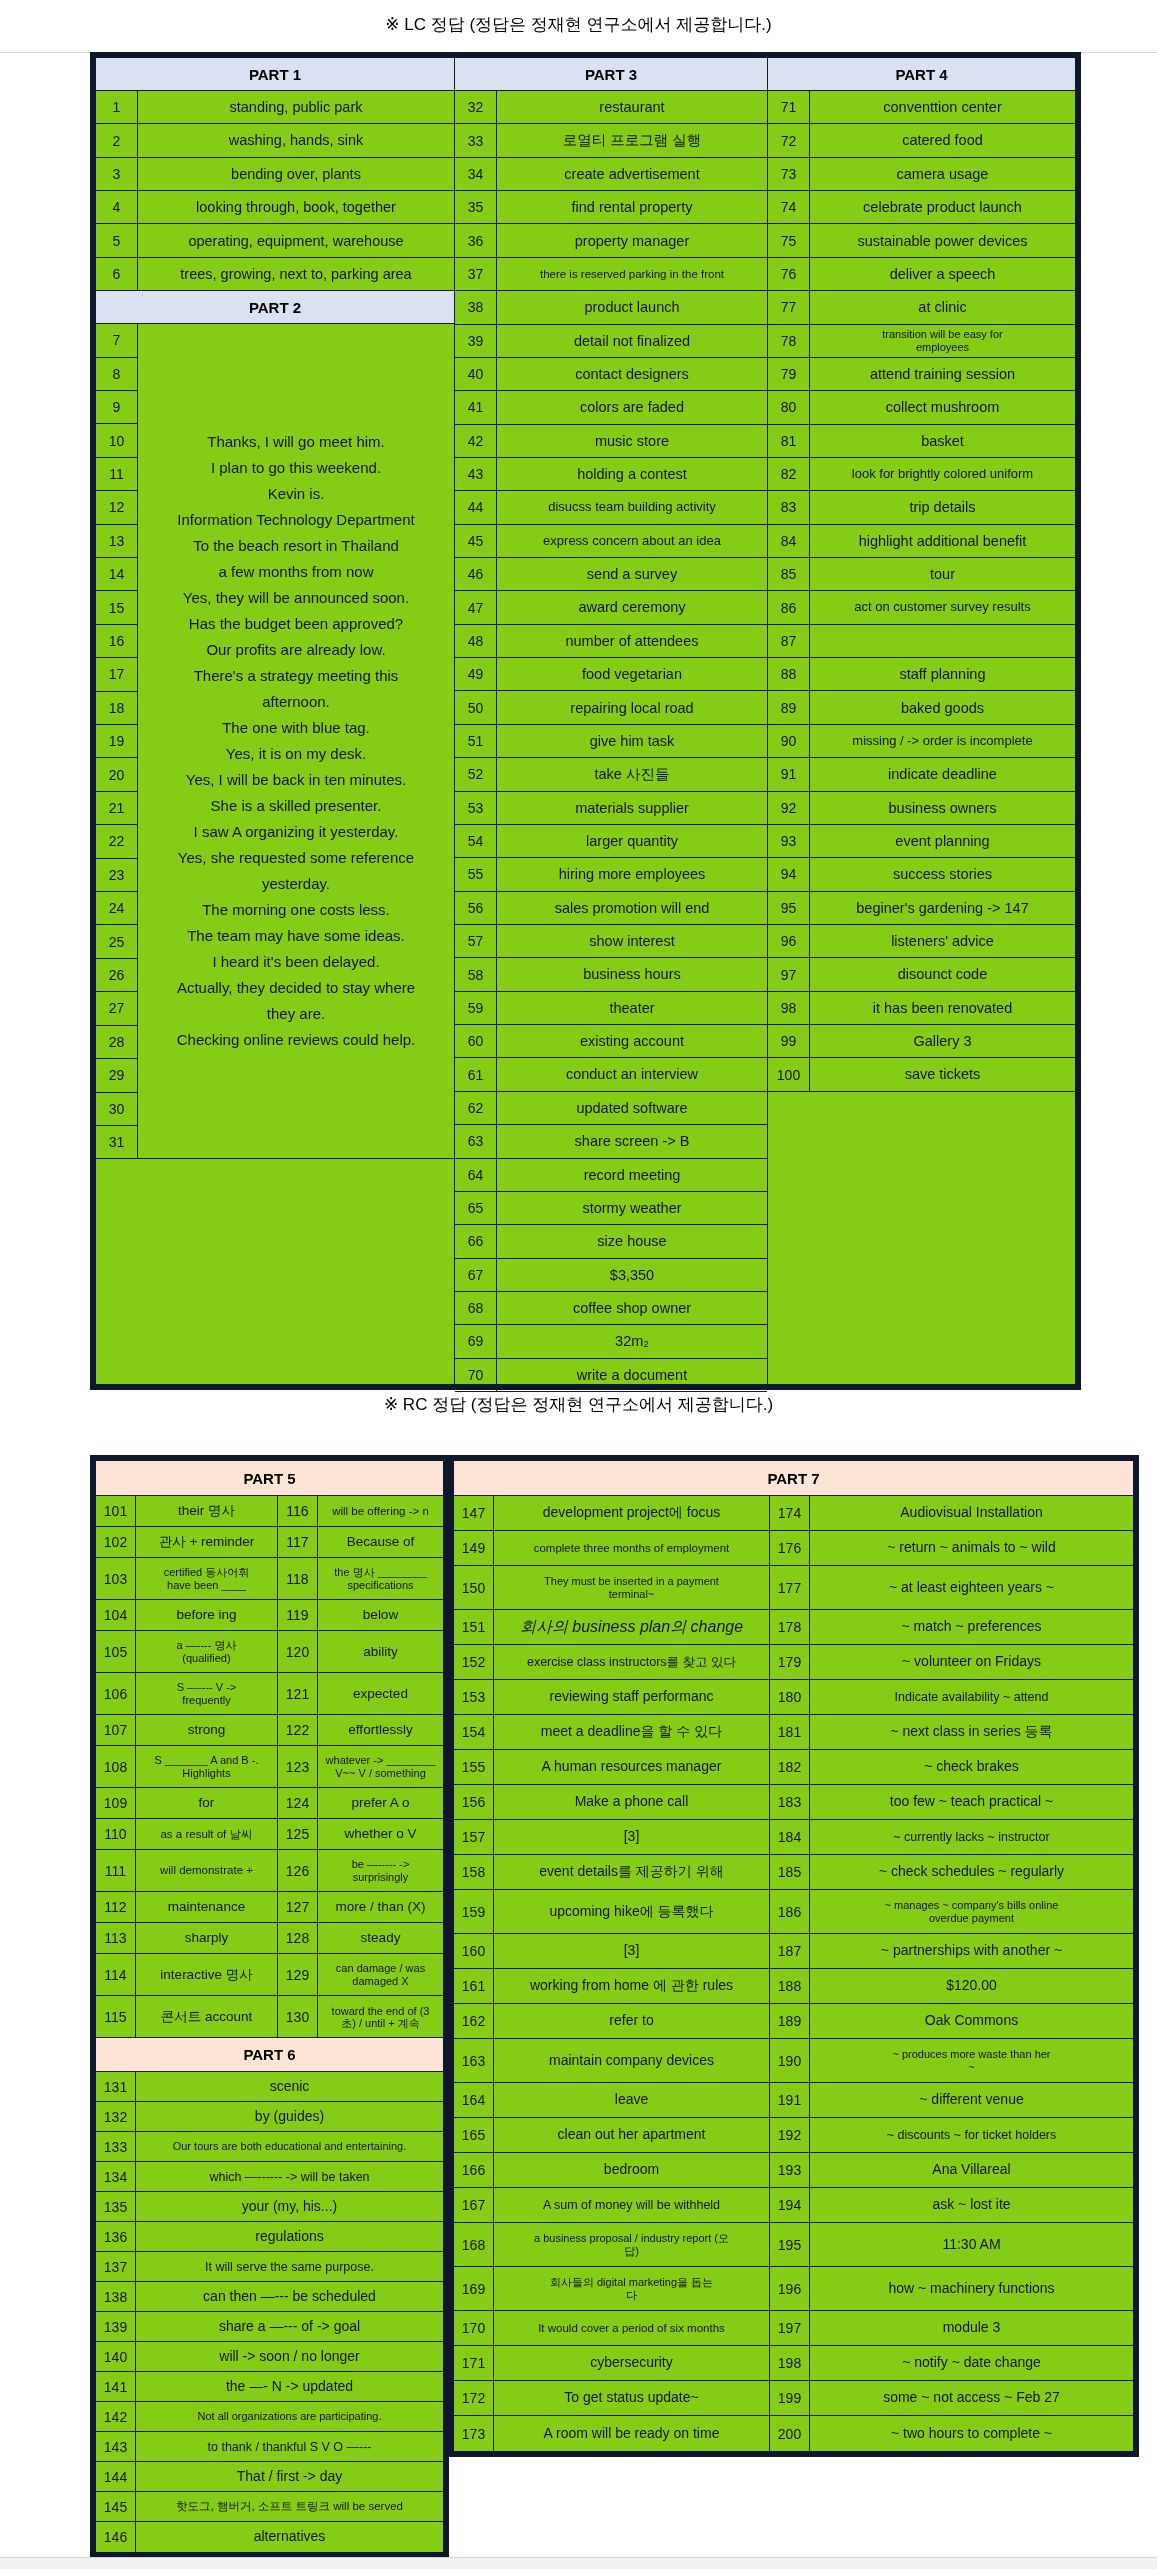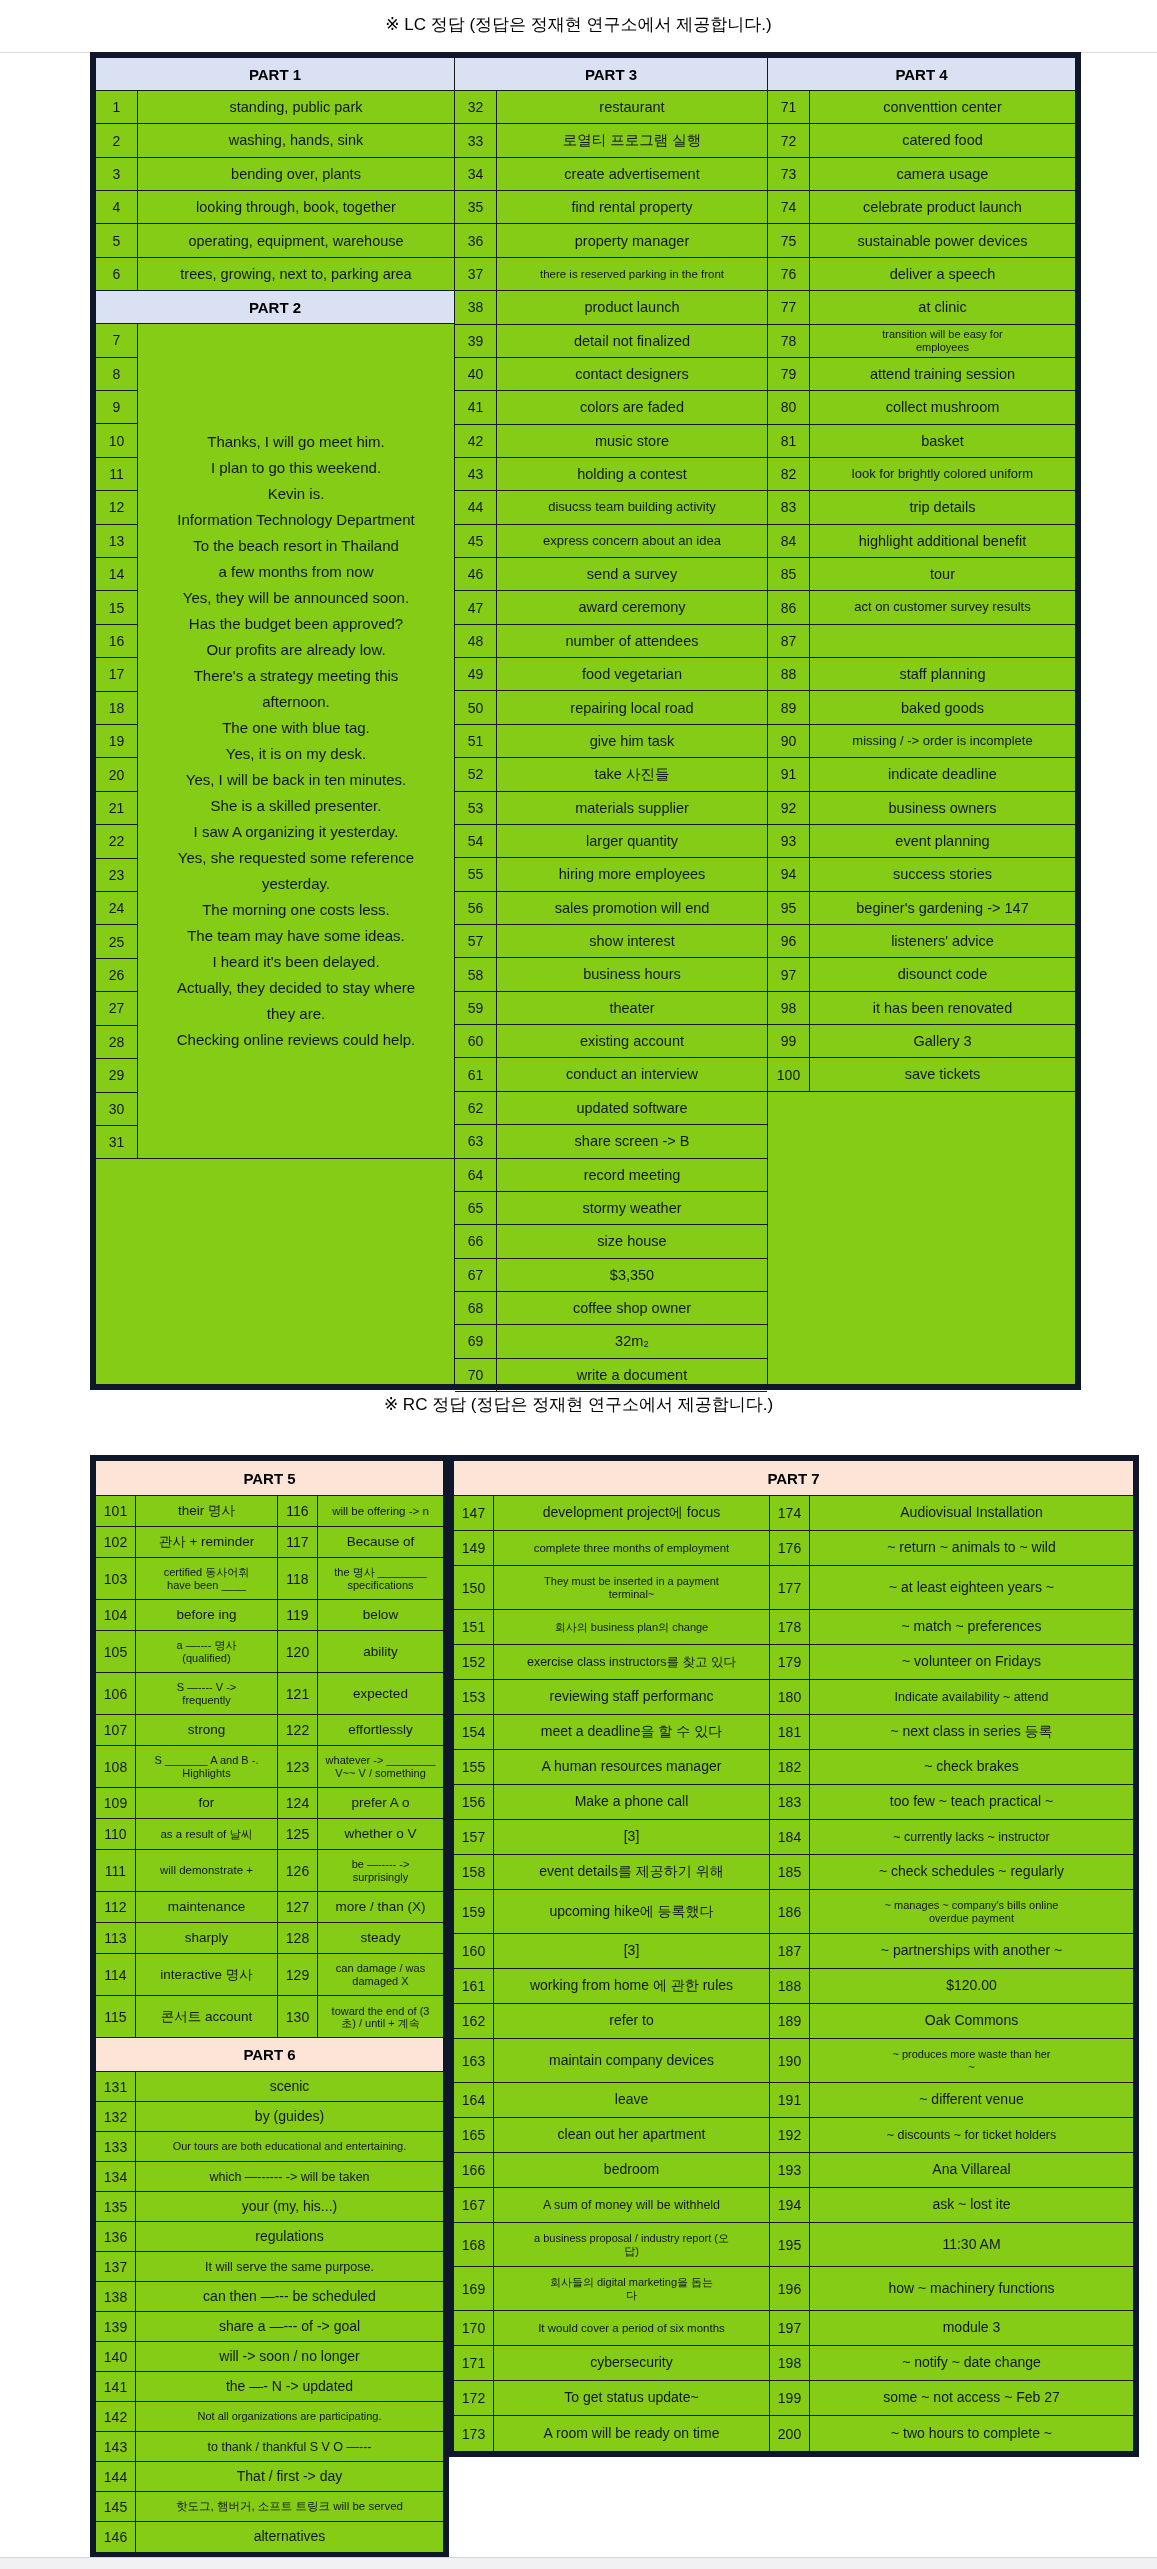--- a/index.html
+++ b/index.html
@@ -626,21 +626,21 @@
       </div>
       <div class="rrow" style="min-height: 44px;">
         <div class="rnum n40m">150</div>
         <div class="rtxt t276" style="font-size: 11px;">They must be inserted in a payment
 terminal~</div>
         <div class="rnum n40m">177</div>
         <div class="rtxt tfill" style="font-size: 14px;">~ at least eighteen years ~</div>
       </div>
       <div class="rrow" style="min-height: 35px;">
         <div class="rnum n40m">151</div>
-        <div class="rtxt t276" style="font-size: 11px;">회사의 business plan의 change</div>
+        <div class="rtxt t276" style="font-size: 16px; font-style: italic;">회사의 business plan의 change</div>
         <div class="rnum n40m">178</div>
         <div class="rtxt tfill" style="font-size: 14px;">~ match ~ preferences</div>
       </div>
       <div class="rrow" style="min-height: 35px;">
         <div class="rnum n40m">152</div>
         <div class="rtxt t276" style="font-size: 12.5px;">exercise class instructors를 찾고 있다</div>
         <div class="rnum n40m">179</div>
         <div class="rtxt tfill" style="font-size: 14px;">~ volunteer on Fridays</div>
       </div>
       <div class="rrow" style="min-height: 35px;">

